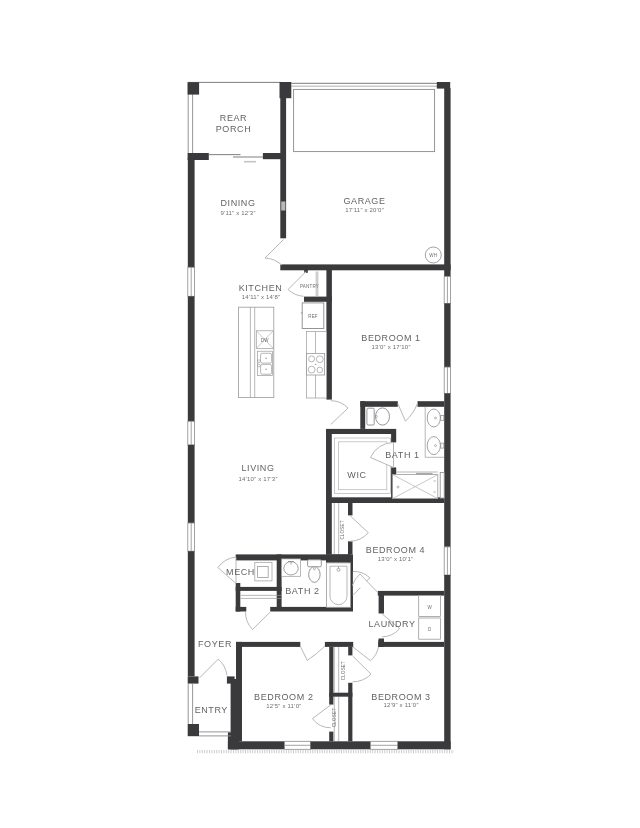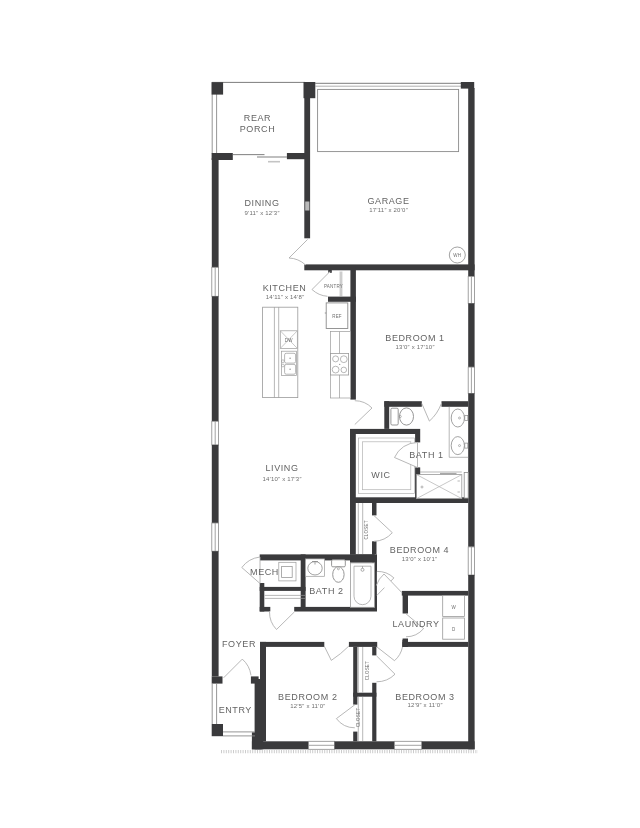--- a/index.html
+++ b/index.html
@@ -1,16 +1,16 @@
 <!DOCTYPE html>
 <html><head>
 <meta charset="utf-8">
 <style>
 html,body{margin:0;padding:0;background:#ffffff;}
-.wrap{width:540px;height:828px;position:relative;background:#ffffff;padding-left:24px;}
+.wrap{width:540px;height:828px;position:relative;background:#ffffff;}
 text{font-family:"Liberation Sans",sans-serif;fill:#636363;}
 .rm{font-size:9px;letter-spacing:0.6px;}
 .dim{font-size:6px;letter-spacing:0.2px;fill:#6e6e6e;}
 .tiny{font-size:4.5px;letter-spacing:0.2px;fill:#6e6e6e;}
 </style>
 </head>
 <body>
 <div class="wrap">
 <svg width="640" height="828" viewBox="0 0 640 828">
 

